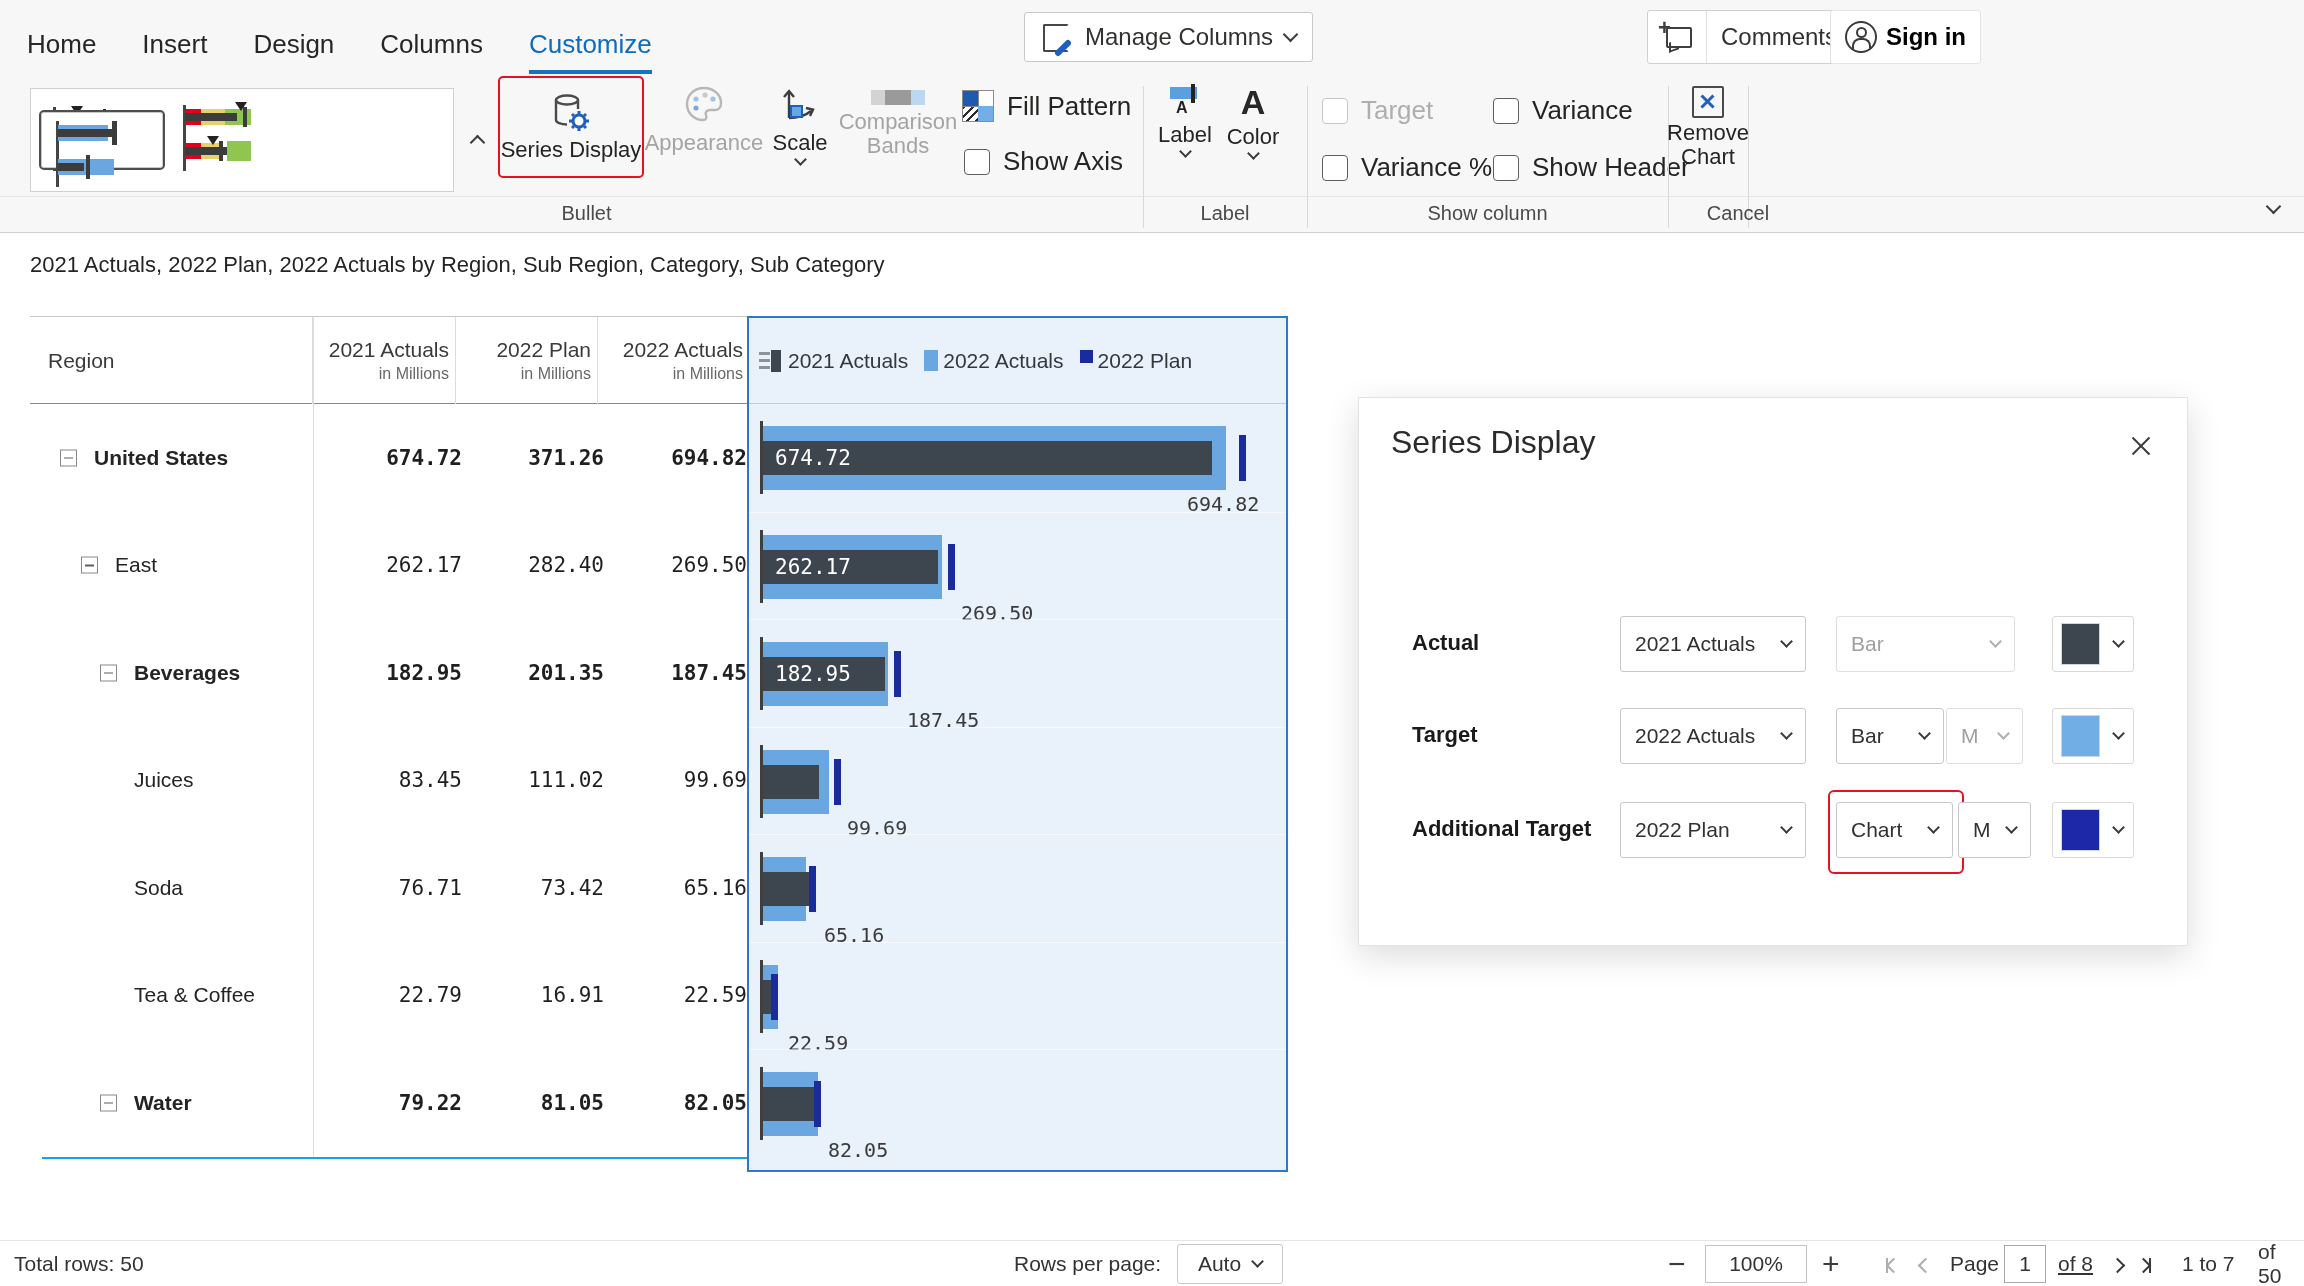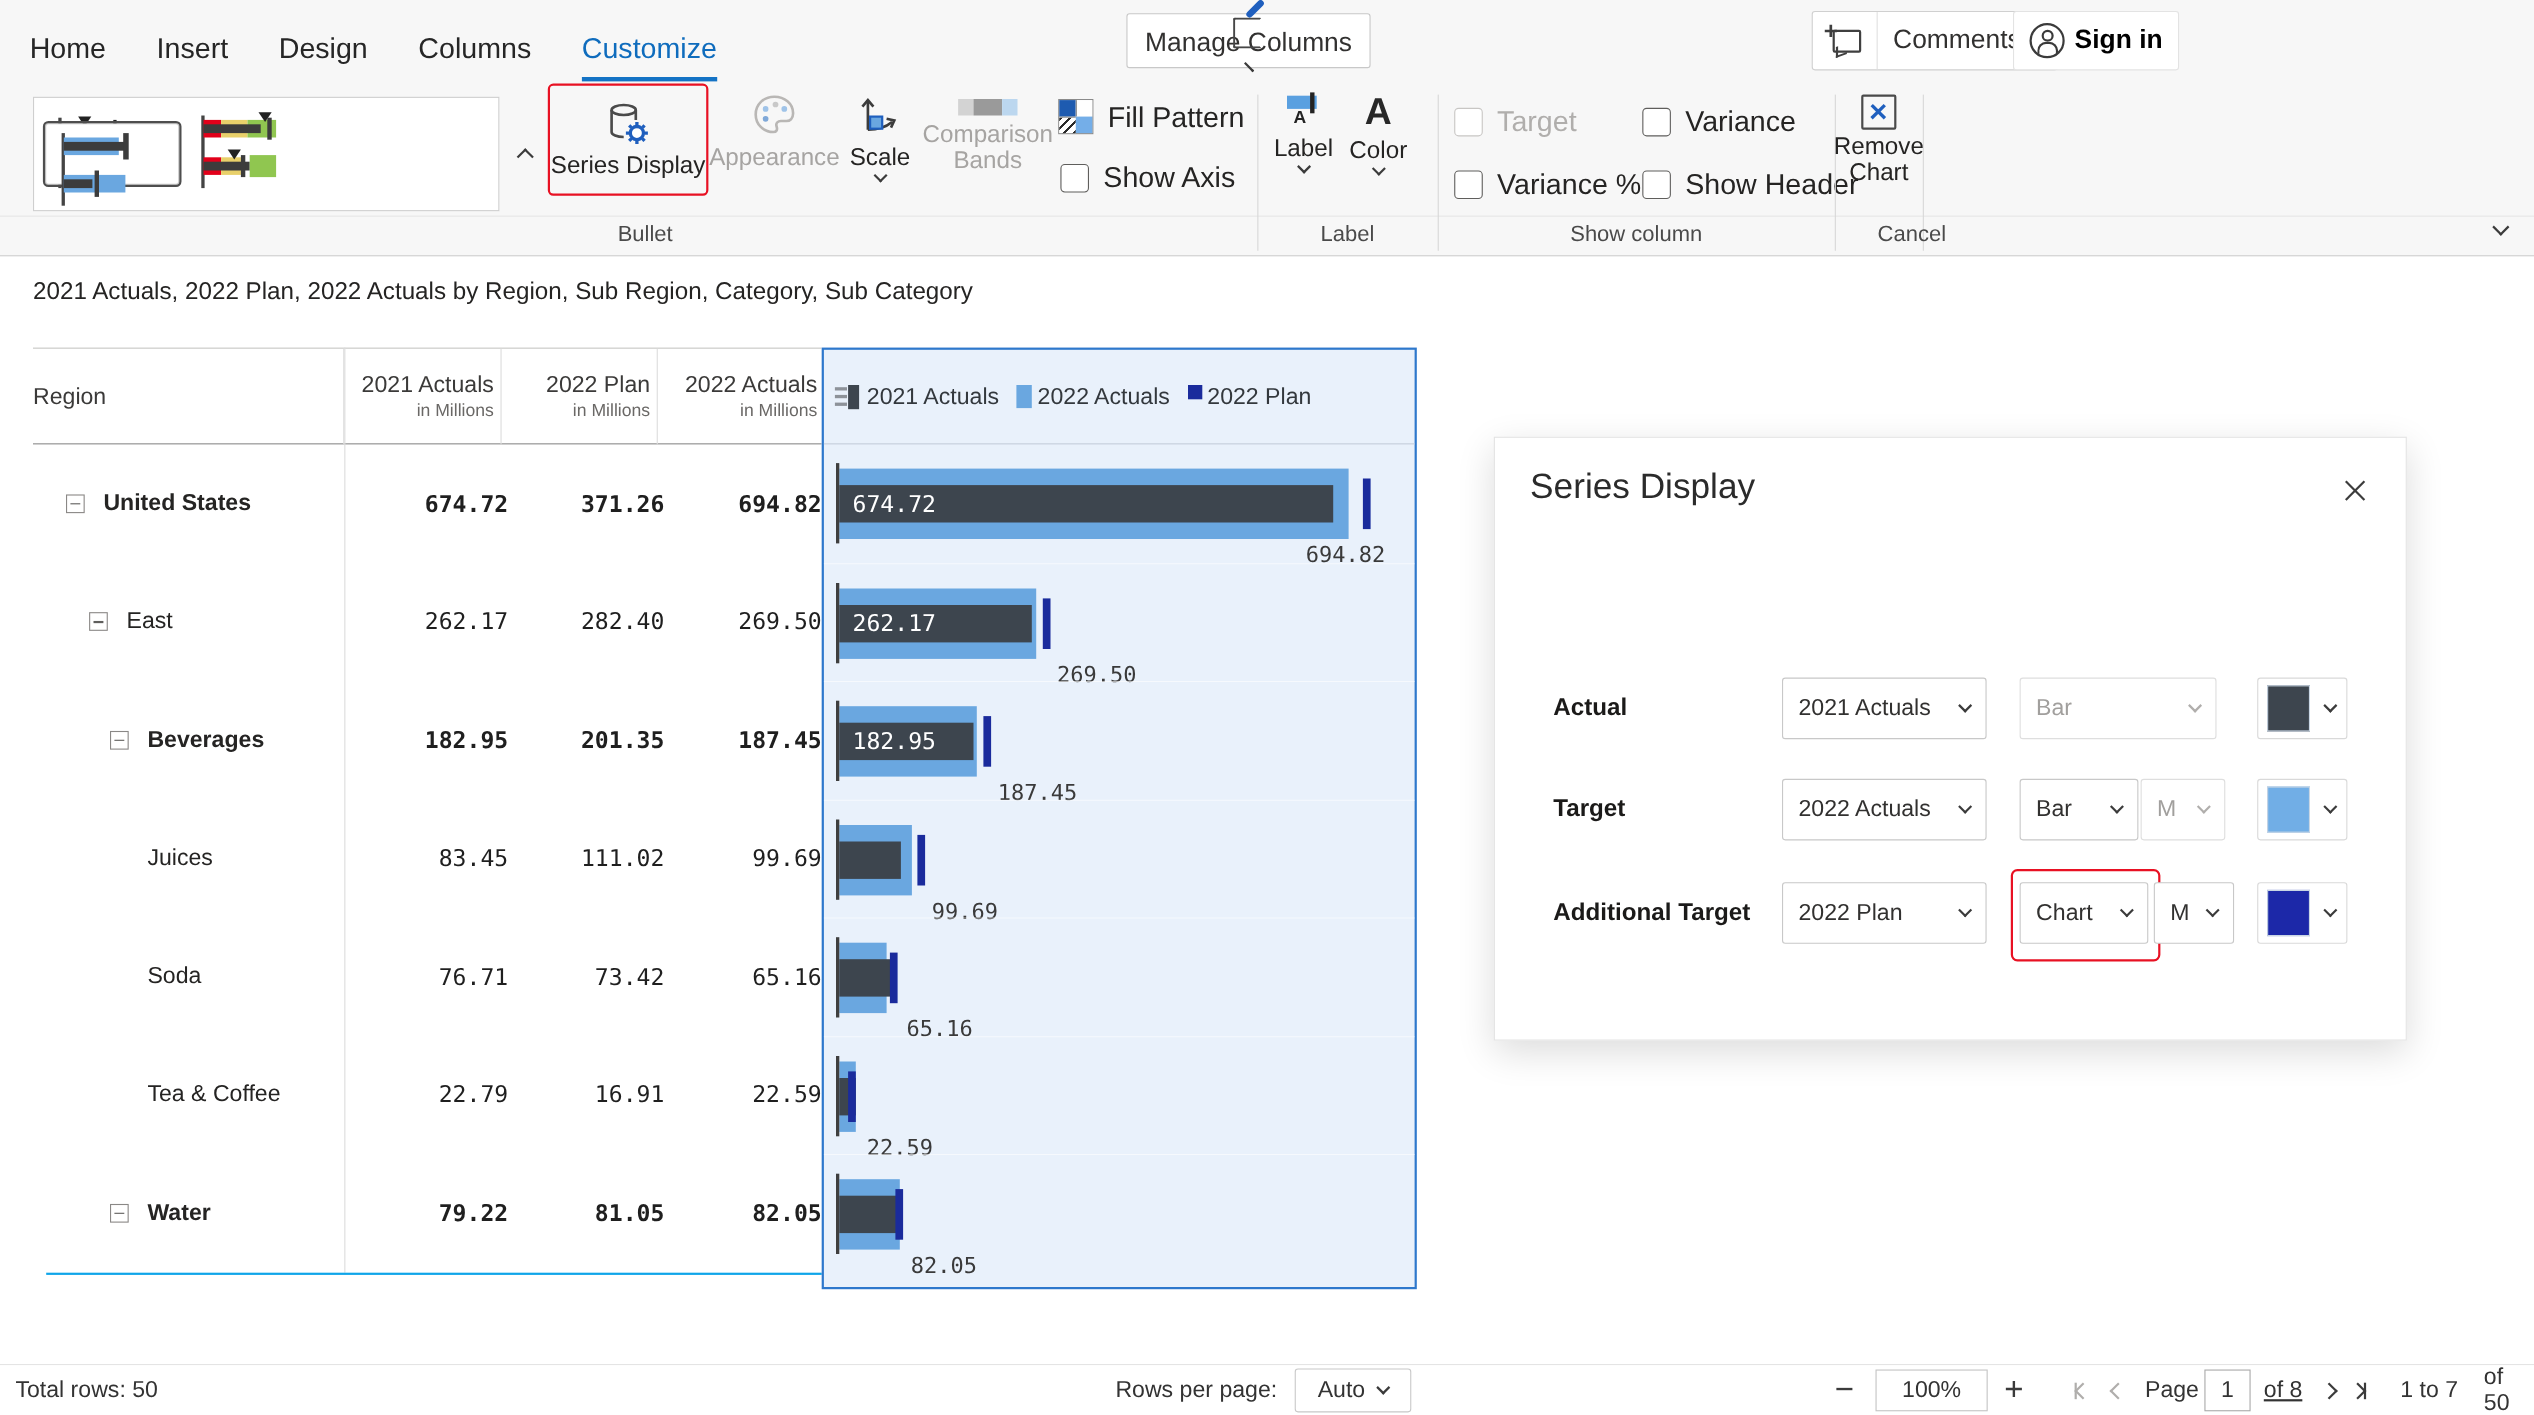--- a/index.html
+++ b/index.html
@@ -138,21 +138,21 @@
   <div id="topstrip">
 
     <div id="menubar">
       <div class="mitem">Home</div>
       <div class="mitem">Insert</div>
       <div class="mitem">Design</div>
       <div class="mitem">Columns</div>
       <div class="mitem active">Customize</div>
     </div>
 
-    <div class="whitebtn" style="left:1024px;top:12px;height:48px;padding:0 16px;gap:12px;flex-direction:column;">
+    <div class="whitebtn" style="left:1024px;top:12px;height:48px;padding:0 16px;gap:12px;">
       <span class="mc-ic">
           <span class="mc-rect"></span>
           <span class="mc-pen"></span>
         </span>
       <span>Manage Columns</span>
       <span class="chv dark"></span>
     </div>
 
     <div class="whitebtn" style="left:1647px;top:10px;height:52px;border-color:#d0d0d0;">
       <span style="padding:0 12px;border-right:1px solid #e0e0e0;height:52px;display:flex;align-items:center;">
@@ -333,21 +333,21 @@
     <div class="glabel" style="left:1668px;width:140px;">Cancel</div>
 
     <span class="chv dark" style="position:absolute;left:2268px;top:206px;"></span>
   </div>
 
   <div id="pageTitle">2021 Actuals, 2022 Plan, 2022 Actuals by Region, Sub Region, Category, Sub Category</div>
 
   <div id="lefttable">
     <div id="thead">
       <div class="hcell" style="left:0;width:283px;display:flex;align-items:center;">
-        <span class="hmain" style="margin-left:0;">Region</span>
+        <span class="hmain" style="margin-left:18px;">Region</span>
       </div>
       <div class="hcell" style="left:283px;width:143px;display:flex;flex-direction:column;align-items:flex-end;justify-content:center;">
         <span class="hmain" style="margin-right:6px;">2021 Actuals</span>
         <span class="hsub" style="margin-right:6px;">in Millions</span>
       </div>
       <div class="hcell" style="left:426px;width:142px;display:flex;flex-direction:column;align-items:flex-end;justify-content:center;">
         <span class="hmain" style="margin-right:6px;">2022 Plan</span>
         <span class="hsub" style="margin-right:6px;">in Millions</span>
       </div>
       <div class="hcell" style="left:568px;width:149px;border-right:none;display:flex;flex-direction:column;align-items:flex-end;justify-content:center;">

